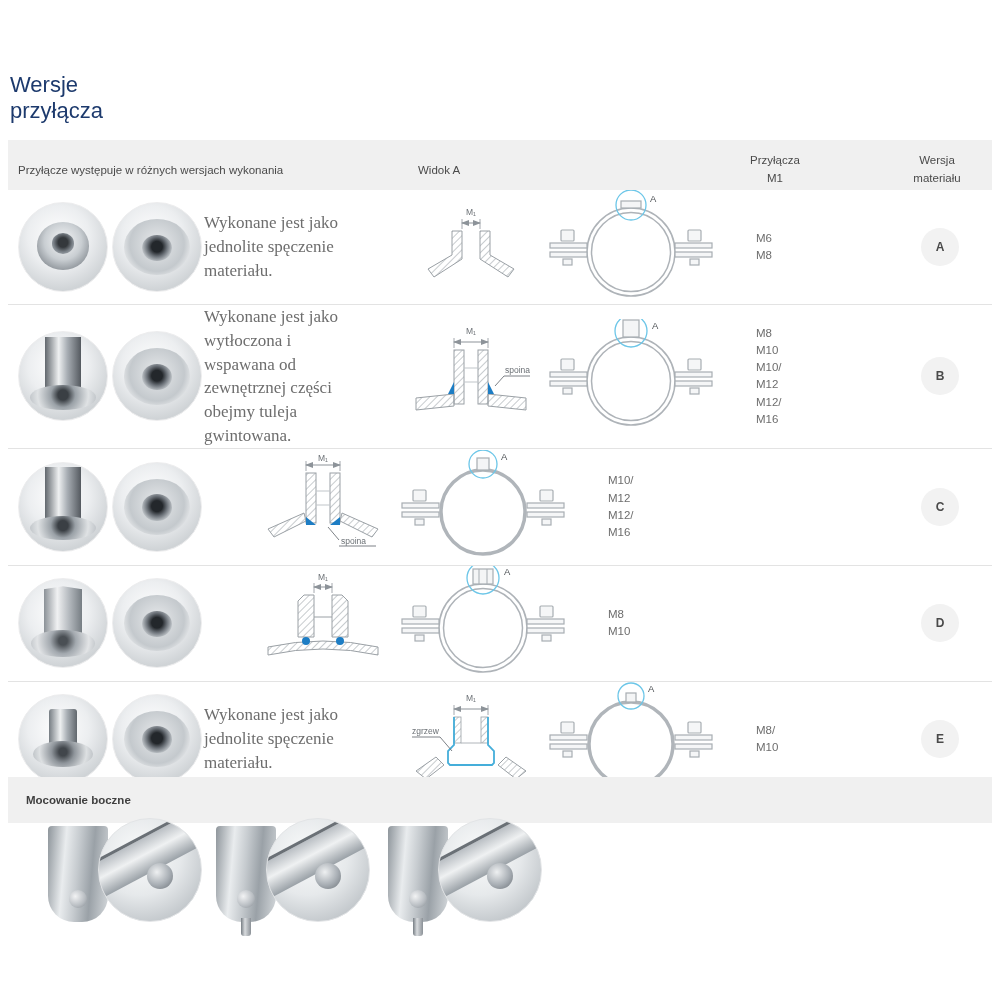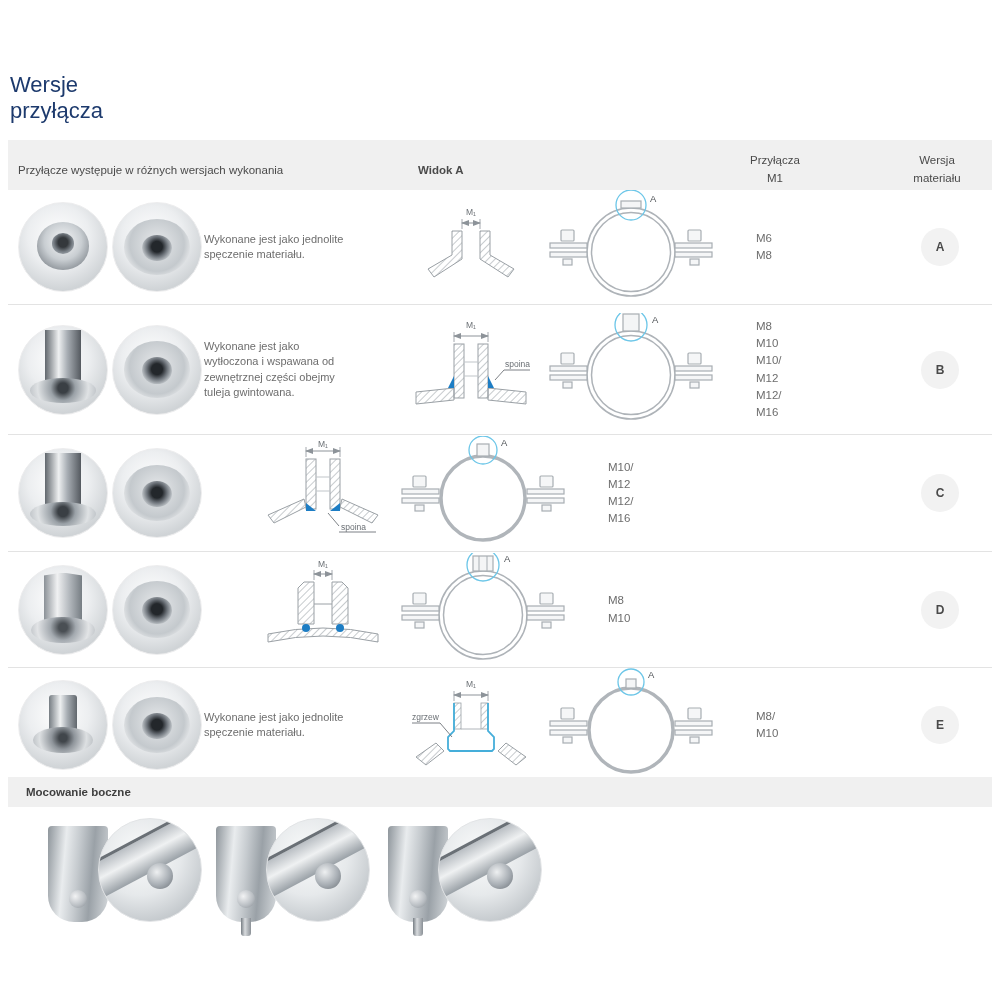--- a/index.html
+++ b/index.html
@@ -5,21 +5,21 @@
   * { box-sizing: border-box; }
   html,body { margin:0; padding:0; background:#fff; }
   body { font-family:"Liberation Sans", sans-serif; }
   .page { position:relative; width:1000px; height:1000px; background:#fff; overflow:hidden; }
 
   .title { position:absolute; left:10px; top:72px; font-size:22px; font-weight:normal; color:#1d3a6d; line-height:1.2; }
 
   .table-header { position:absolute; left:8px; right:8px; top:140px; height:50px; background:#f0f0f0;
     display:flex; align-items:center; padding-top:10px; font-size:11.5px; color:#4a4a4a; }
   .h-col1 { width:392px; padding-left:10px; }
-  .h-col2 { width:300px; padding-left:18px;font-weight:bold; }
+  .h-col2 { width:300px; padding-left:18px; }
   .h-col3 { width:150px; text-align:center; line-height:1.55; }
   .h-col4 { margin-left:auto; width:110px; text-align:center; line-height:1.55; }
 
   .rows { position:absolute; left:8px; right:8px; top:190px; }
   .row { display:flex; align-items:center; border-bottom:1px solid #e3e3e3; }
   .rowA{ min-height:107px; } .rowB{ min-height:130px; } .rowC{ min-height:117px; }
   .rowD{ min-height:116px; } .rowE{ min-height:113px; }
 
   .c-photos { width:196px; padding-left:10px; display:flex; gap:4px; align-items:center; flex:none; }
   .photo { width:90px; height:90px; border-radius:50%; position:relative; flex:none; overflow:hidden;
@@ -41,36 +41,36 @@
   .p-hex::before { left:28%; top:8%; width:44%; height:58%;
     clip-path: polygon(0 6%, 50% 0, 100% 6%, 100% 94%, 50% 100%, 0 94%);
     background: linear-gradient(90deg,#8b9197,#f0f1f2 35%,#b6bbc0 65%,#767d83); }
   .p-hex::after { left:14%; top:58%; width:72%; height:30%; border-radius:50%;
     background: radial-gradient(circle at 50% 40%, #4a4f54 12%, #a3a9af 36%, #e2e4e6 72%, #b7bcc1); }
   .p-stub::before { left:34%; top:16%; width:32%; height:42%;
     background: linear-gradient(90deg,#767d83,#eef0f1 40%,#a8aeb4 65%,#61676d); border-radius:3px; }
   .p-stub::after { left:16%; top:52%; width:68%; height:30%; border-radius:50%;
     background: radial-gradient(circle at 50% 42%, #41464b 12%, #8f959b 34%, #dde0e2 70%, #b2b7bc); }
 
-  .c-desc { width:148px; flex:none; font-size:11px; color:#6d6d6d; line-height:1.4; }
+  .c-desc { width:148px; flex:none; font-size:17px; color:#6d6d6d; line-height:1.4;font-family:Liberation Serif, serif; }
   .c-section { flex:none; margin-left:58px; width:122px; }
   .c-clamp { flex:none; margin-left:4px; width:190px; }
   .c-m { flex:none; width:150px; padding-left:30px; font-size:11.5px; color:#6d6d6d;
     line-height:1.5; white-space:pre-line; }
   .c-badge { margin-left:auto; margin-right:4px; width:96px; display:flex; justify-content:center; }
   .badge { width:38px; height:38px; border-radius:50%; background:#f2f2f2; display:flex;
     align-items:center; justify-content:center; font-size:12px; font-weight:bold; color:#4a4a4a; }
 
   svg text { font-family:"Liberation Sans", sans-serif; font-size:8.5px; fill:#6b7075; }
   svg text.viewlabel { font-size:9.5px; fill:#4f5357; }
   .dimline { stroke:#8d9399; stroke-width:1; }
   .extline { stroke:#8d9399; stroke-width:0.8; }
   .leader  { stroke:#6e7378; stroke-width:0.9; }
 
-  .bottom-bar { position:absolute; left:8px; right:8px; top:777px; height:30px; background:#f0f0f0;
+  .bottom-bar { position:absolute; left:8px; right:8px; top:777px; height:46px; background:#f0f0f0;
     display:flex; align-items:center; padding-left:18px; font-size:11.5px; font-weight:600; color:#3f3f3f; }
 
   .bottom-photos { position:absolute; left:8px; top:818px; right:8px; height:165px; }
   .pair { position:absolute; top:0; width:170px; height:150px; }
   .pair1{ left:40px; } .pair2{ left:208px; } .pair3{ left:380px; }
   .strap { position:absolute; left:0; top:8px; width:60px; height:96px; border-radius:4px 4px 26px 26px;
     background: linear-gradient(95deg,#8e959b 0%,#e9ecee 28%,#c6cbcf 48%,#9aa1a7 70%,#d4d8db 100%); }
   .strap::after { content:""; position:absolute; bottom:14px; left:50%; transform:translateX(-50%);
     width:18px; height:18px; border-radius:50%;
     background: radial-gradient(circle at 35% 35%, #f2f3f4, #b7bcc1 60%, #83898f); }

